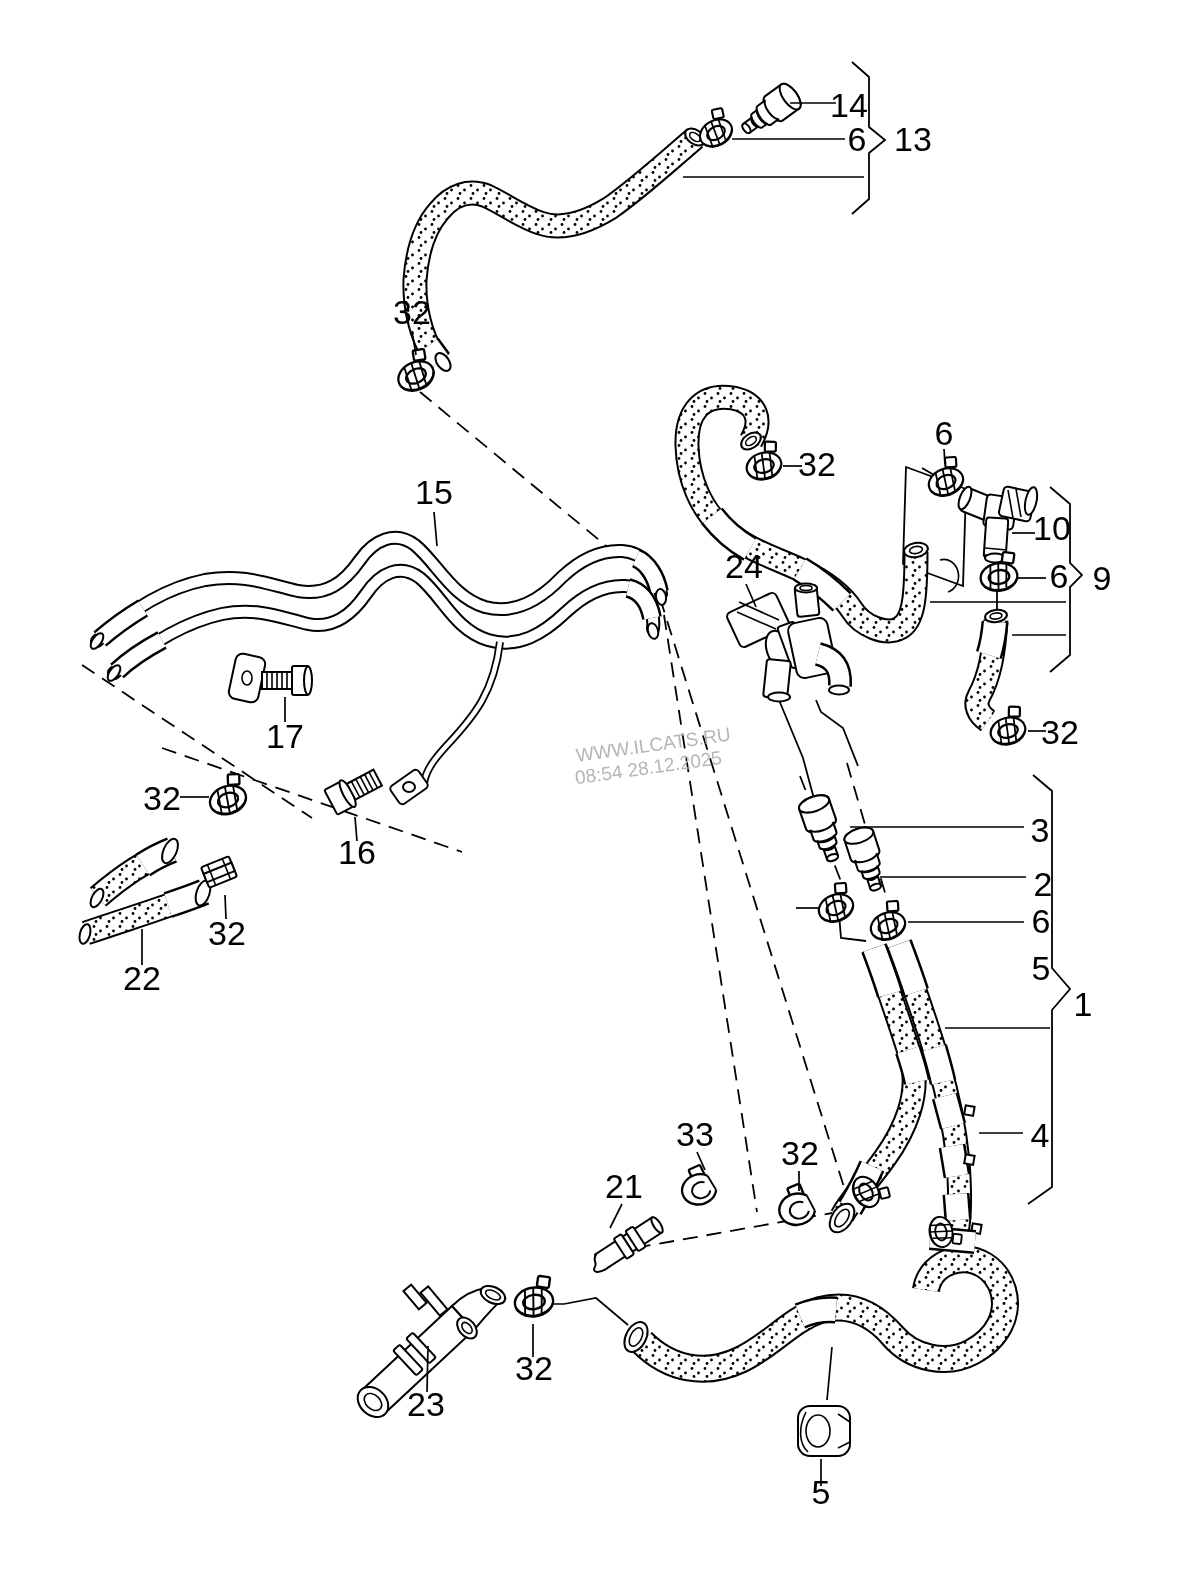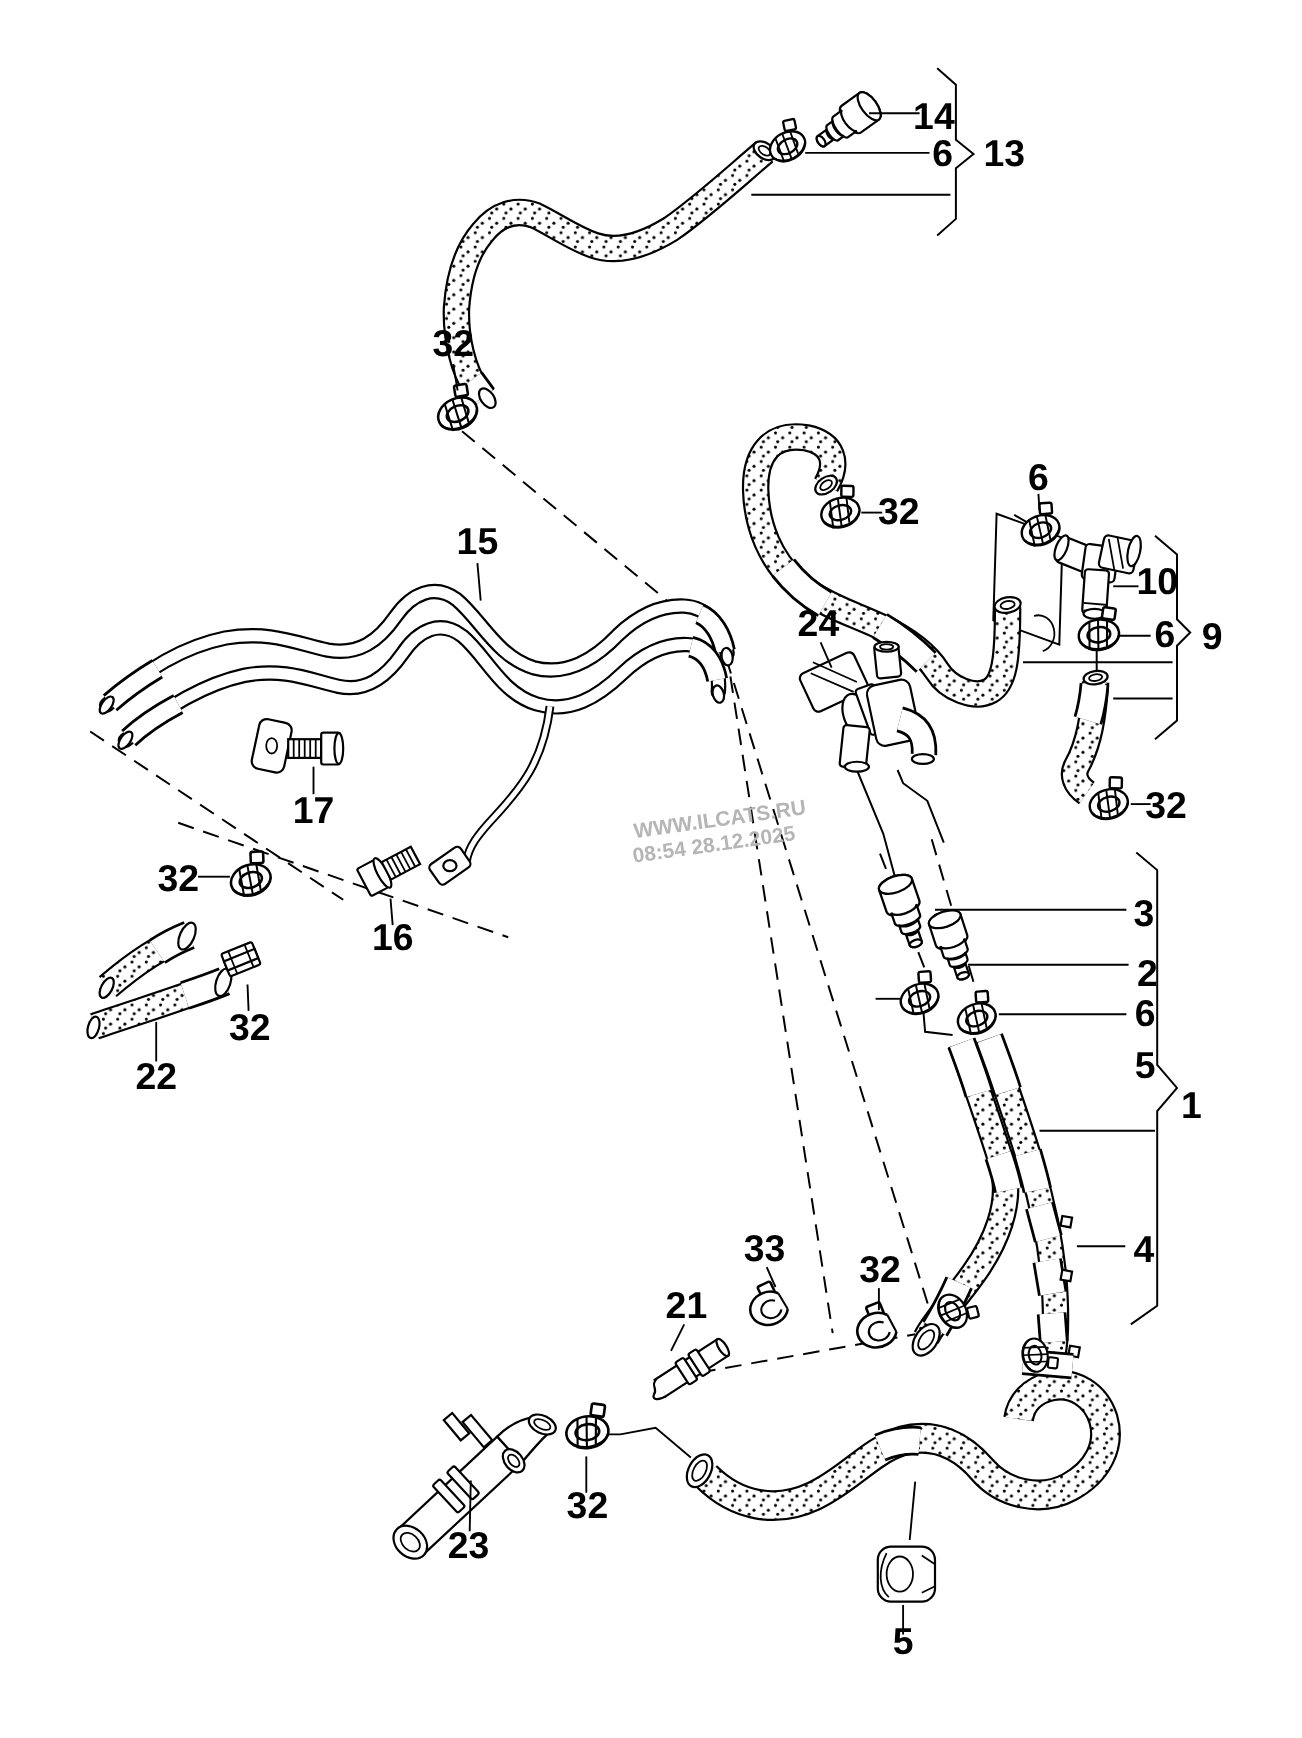--- a/index.html
+++ b/index.html
@@ -1,16 +1,16 @@
 <!DOCTYPE html>
 <html><head>
 <meta charset="utf-8">
 <style>
   html,body{margin:0;padding:0;background:#ffffff;}
-  .page{position:relative;width:1184px;height:1580px;background:#fff;overflow:hidden;font-weight:bold;}
+  .page{position:relative;width:1184px;height:1580px;background:#fff;overflow:hidden;}
   svg{display:block;}
   
   .ho{stroke:#000;fill:none;stroke-width:25;stroke-linecap:butt;stroke-linejoin:round}
   .hf{stroke:url(#dots);fill:none;stroke-width:21;stroke-linecap:butt;stroke-linejoin:round}
   .ho2{stroke:#000;fill:none;stroke-width:28;stroke-linecap:butt;stroke-linejoin:round}
   .hf2{stroke:url(#dots);fill:none;stroke-width:24;stroke-linecap:butt;stroke-linejoin:round}
   
   .bo{stroke:#000;fill:none;stroke-width:27;stroke-linecap:butt}
   .bw{stroke:#fff;fill:none;stroke-width:22;stroke-linecap:butt}
   

